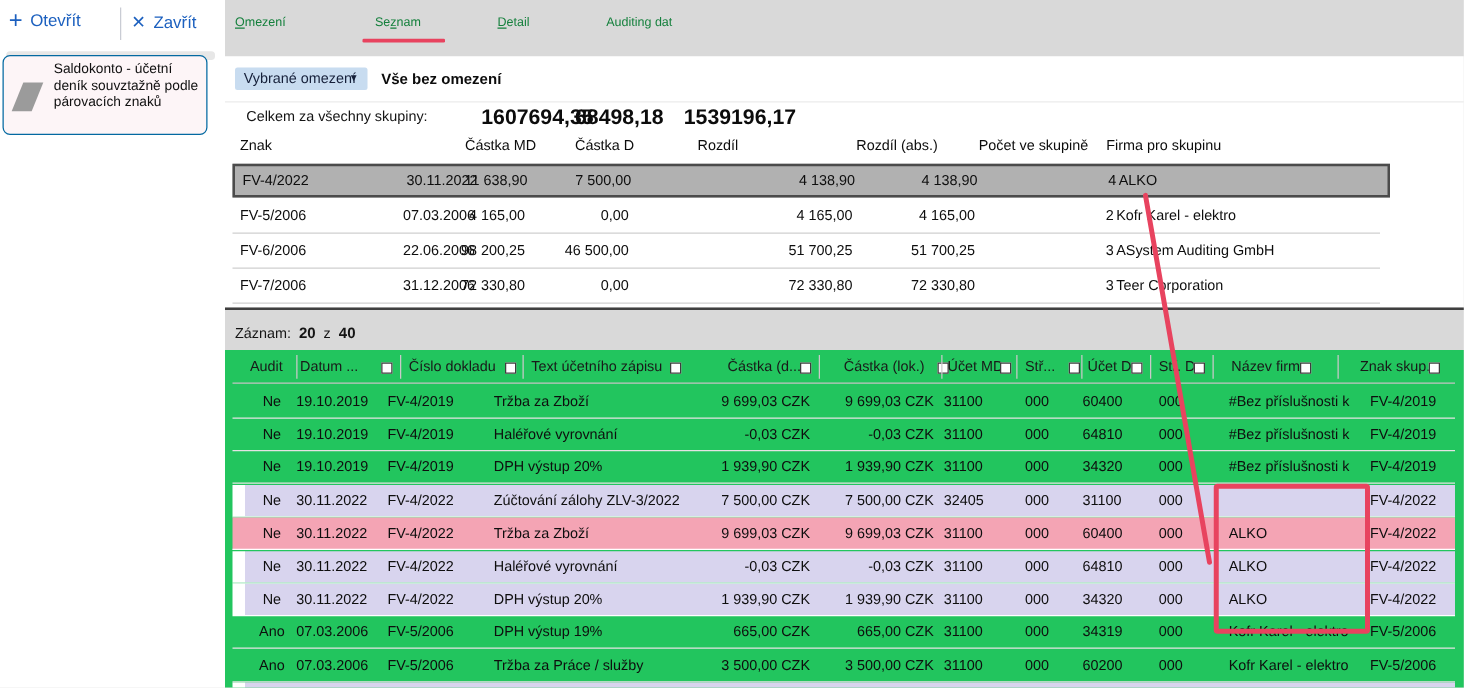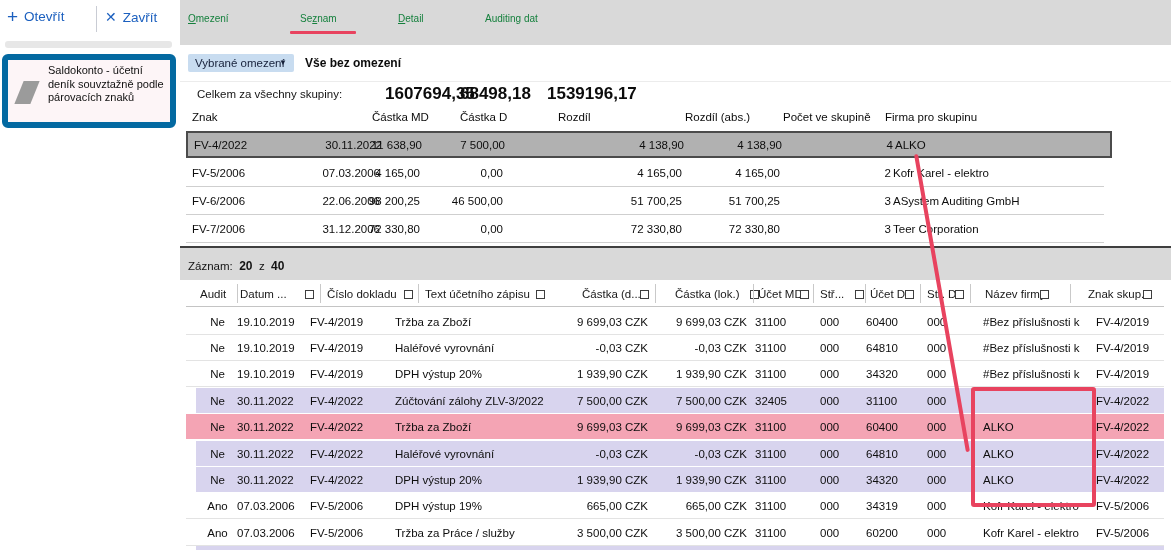--- a/index.html
+++ b/index.html
@@ -11,21 +11,21 @@
   
   .sidebar{position:absolute;left:0;top:0;width:180px;height:550px;background:#fff;z-index:2}
   .toolbar{position:absolute;left:0;top:0;width:180px;height:38px}
   .tbtn{position:absolute;top:9px;color:#1c60bf;font-size:13.5px;cursor:pointer;display:flex;align-items:center;gap:6px;white-space:nowrap}
   .tbtn-open{left:7px}
   .tbtn-close{left:105px}
   .plus-glyph{font-size:19px;line-height:14px;font-weight:400}
   .x-glyph{font-size:14px;font-weight:700}
   .tool-divider{position:absolute;left:96px;top:6px;width:1px;height:26px;background:#c9ccd4}
   .gray-pill{position:absolute;left:5px;top:41px;width:167px;height:7px;background:#e7e7e7;border-radius:3px}
-  .card{position:absolute;left:2px;top:54px;width:162px;height:62px;border:6px solid #0369a1;border-radius:6px;background:#fdf5f7;cursor:pointer}
+  .card{position:absolute;left:2px;top:44px;width:162px;height:62px;border:1px solid #0369a1;border-radius:6px;background:#fdf5f7;cursor:pointer}
   .card-icon{position:absolute;left:11px;top:21px;width:16px;height:23px;background:#9b9b9b;transform:skewX(-22deg)}
   .card-text{position:absolute;left:40px;top:4px;width:118px;font-size:11px;line-height:13.5px;color:#101010}
   
   .main{position:absolute;left:180px;top:0;width:991px;height:550px;background:#d9d9d9}
   .tab{position:absolute;top:13px;font-size:10px;color:#15803d;cursor:pointer;white-space:nowrap}
   .tab .ak{text-decoration:underline}
   .tab-underline{position:absolute;left:110px;top:31px;width:66px;height:3px;background:#e8435f;border-radius:1px}
   .panel1{position:absolute;left:0;top:45px;width:991px;height:201px;background:#fff}
   .splitter{position:absolute;left:0;top:246px;width:991px;height:2px;background:#3f3f3f}
   .chip{position:absolute;left:8px;top:9px;width:106px;height:18px;background:#c8dcf0;border-radius:2px;font-size:11.5px;color:#16203a;line-height:18px;padding-left:7px;box-sizing:border-box;cursor:pointer;white-space:nowrap}
@@ -42,21 +42,21 @@
   .c1-znak{left:6px}
   .c1-datum{left:127px;width:67px;justify-content:flex-end}
   .c1-md{left:134px;width:100px;justify-content:flex-end}
   .c1-d{left:217px;width:100px;justify-content:flex-end}
   .c1-rozdil{left:396px;width:100px;justify-content:flex-end}
   .c1-abs{left:494px;width:100px;justify-content:flex-end}
   .c1-pocet{left:625px;width:80px;justify-content:flex-end}
   .c1-firma{left:707px}
   .recbar{position:absolute;left:8px;top:258px;height:16px;line-height:16px;font-size:11.5px;color:#141414;white-space:nowrap}
   .recbar b{font-size:12px}
-  .panel2{position:absolute;left:0;top:280px;width:991px;height:270px;background:#ffffff}
+  .panel2{position:absolute;left:0;top:280px;width:991px;height:270px;background:#22c55e}
   .h2lbl{position:absolute;top:6px;height:16px;line-height:16px;font-size:11.5px;color:#191919;white-space:nowrap}
   .hbox{position:absolute;top:10px;width:7px;height:7px;border:1px solid #3e3e3e;background:#fff;cursor:pointer}
   .hsep{position:absolute;top:4px;width:1px;height:19px;background:#c9c9c9}
   .h2line{position:absolute;left:6px;top:26px;width:978px;height:1px;background:#c4c4c4}
   .t2row{position:absolute;left:6px;width:978px;height:25px;border-bottom:1px solid #e3e3e3;cursor:pointer}
   .t2row.lav{background:linear-gradient(90deg,#ffffff 10px,#d8d4ee 10px);border-bottom:1px solid #fff}
   .t2row.pink{background:#f4a4b4;border-bottom:1px solid #fff}
   .t2row .cell{position:absolute;top:0;height:100%;display:flex;align-items:center;font-size:11.5px;color:#0e0e0e;white-space:nowrap}
   .c2-audit{left:14px;width:35px;justify-content:center}
   .c2-datum{left:51px}

